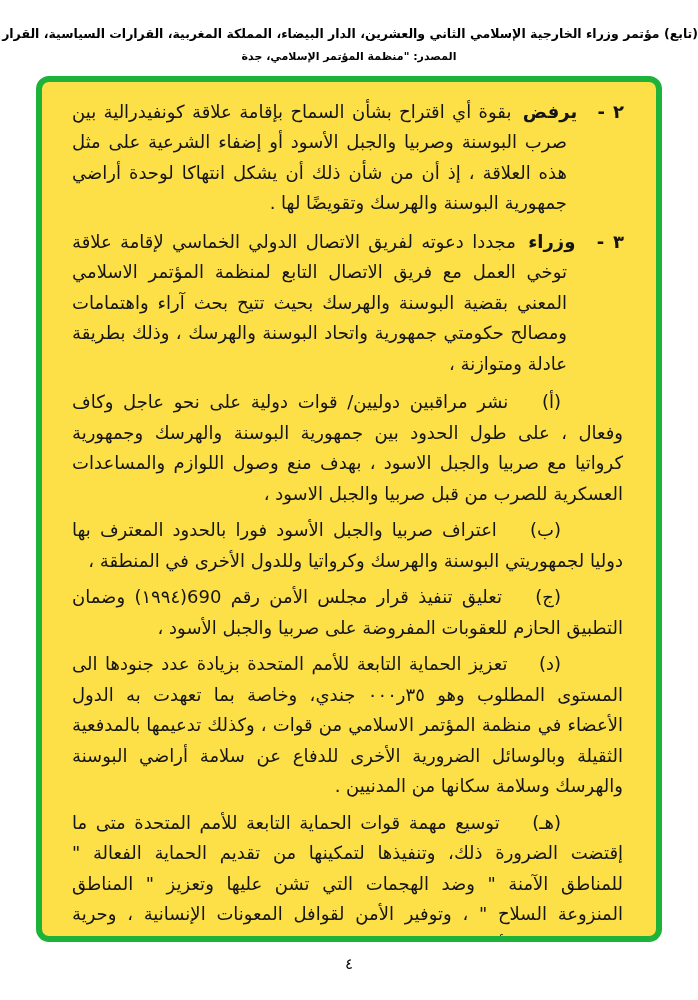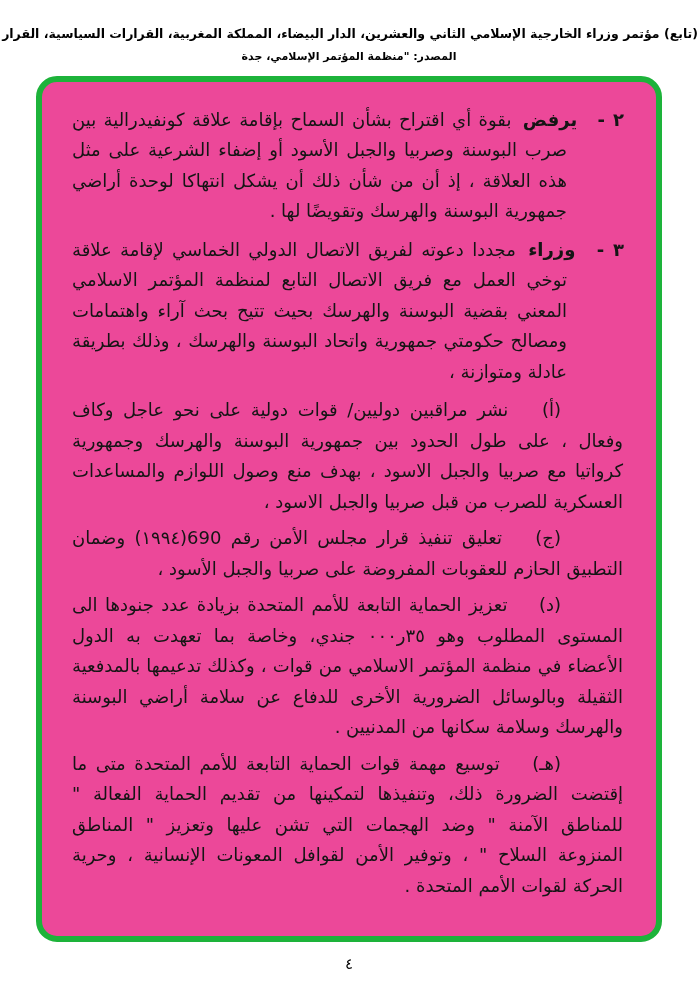--- a/index.html
+++ b/index.html
@@ -36,24 +36,24 @@
     margin-top: 8px;
     color: #000;
   }
   .green-box {
     box-sizing: border-box;
     margin-left: 36px;
     margin-top: 13px;
     width: 626px;
     height: 866px;
     border: 6px solid #1db33a;
-    border-radius: 21px;
-    padding: 23px 32px 0 30px;
+    border-radius: 13px;
+    padding: 15px 32px 0 30px;
     overflow: hidden;
-    background: #ec4899;
+    background: #fde047;
   }
   .doc {
     direction: rtl;
     text-align: justify;
     font-size: 18px;
     line-height: 30.5px;
     color: #151515;
   }
   .item {
     margin: 0 0 8px 0;
@@ -108,20 +108,24 @@
         <span class="lead">وزراء</span>
         <span>مجددا دعوته لفريق الاتصال الدولي الخماسي لإقامة علاقة توخي العمل مع فريق الاتصال التابع لمنظمة المؤتمر الاسلامي المعني بقضية البوسنة والهرسك بحيث تتيح بحث آراء واهتمامات ومصالح حكومتي جمهورية واتحاد البوسنة والهرسك ، وذلك بطريقة عادلة ومتوازنة ،</span>
       </p>
 
 
       <p class="subitem">
         <span class="marker">(أ)</span>
         <span>نشر مراقبين دوليين/ قوات دولية على نحو عاجل وكاف وفعال ، على طول الحدود بين جمهورية البوسنة والهرسك وجمهورية كرواتيا مع صربيا والجبل الاسود ، بهدف منع وصول اللوازم والمساعدات العسكرية للصرب من قبل صربيا والجبل الاسود ،</span>
       </p>
 
+      <p class="subitem">
+        <span class="marker">(ب)</span>
+        <span>اعتراف صربيا والجبل الأسود فورا بالحدود المعترف بها دوليا لجمهوريتي البوسنة والهرسك وكرواتيا وللدول الأخرى في المنطقة ،</span>
+      </p>
 
       <p class="subitem">
         <span class="marker">(ج)</span>
         <span>تعليق تنفيذ قرار مجلس الأمن رقم 690(١٩٩٤) وضمان التطبيق الحازم للعقوبات المفروضة على صربيا والجبل الأسود ،</span>
       </p>
 
       <p class="subitem">
         <span class="marker">(د)</span>
         <span>تعزيز الحماية التابعة للأمم المتحدة بزيادة عدد جنودها الى المستوى المطلوب وهو ٣٥ر٠٠٠ جندي، وخاصة بما تعهدت به الدول الأعضاء في منظمة المؤتمر الاسلامي من قوات ، وكذلك تدعيمها بالمدفعية الثقيلة وبالوسائل الضرورية الأخرى للدفاع عن سلامة أراضي البوسنة والهرسك وسلامة سكانها من المدنيين .</span>
       </p>

